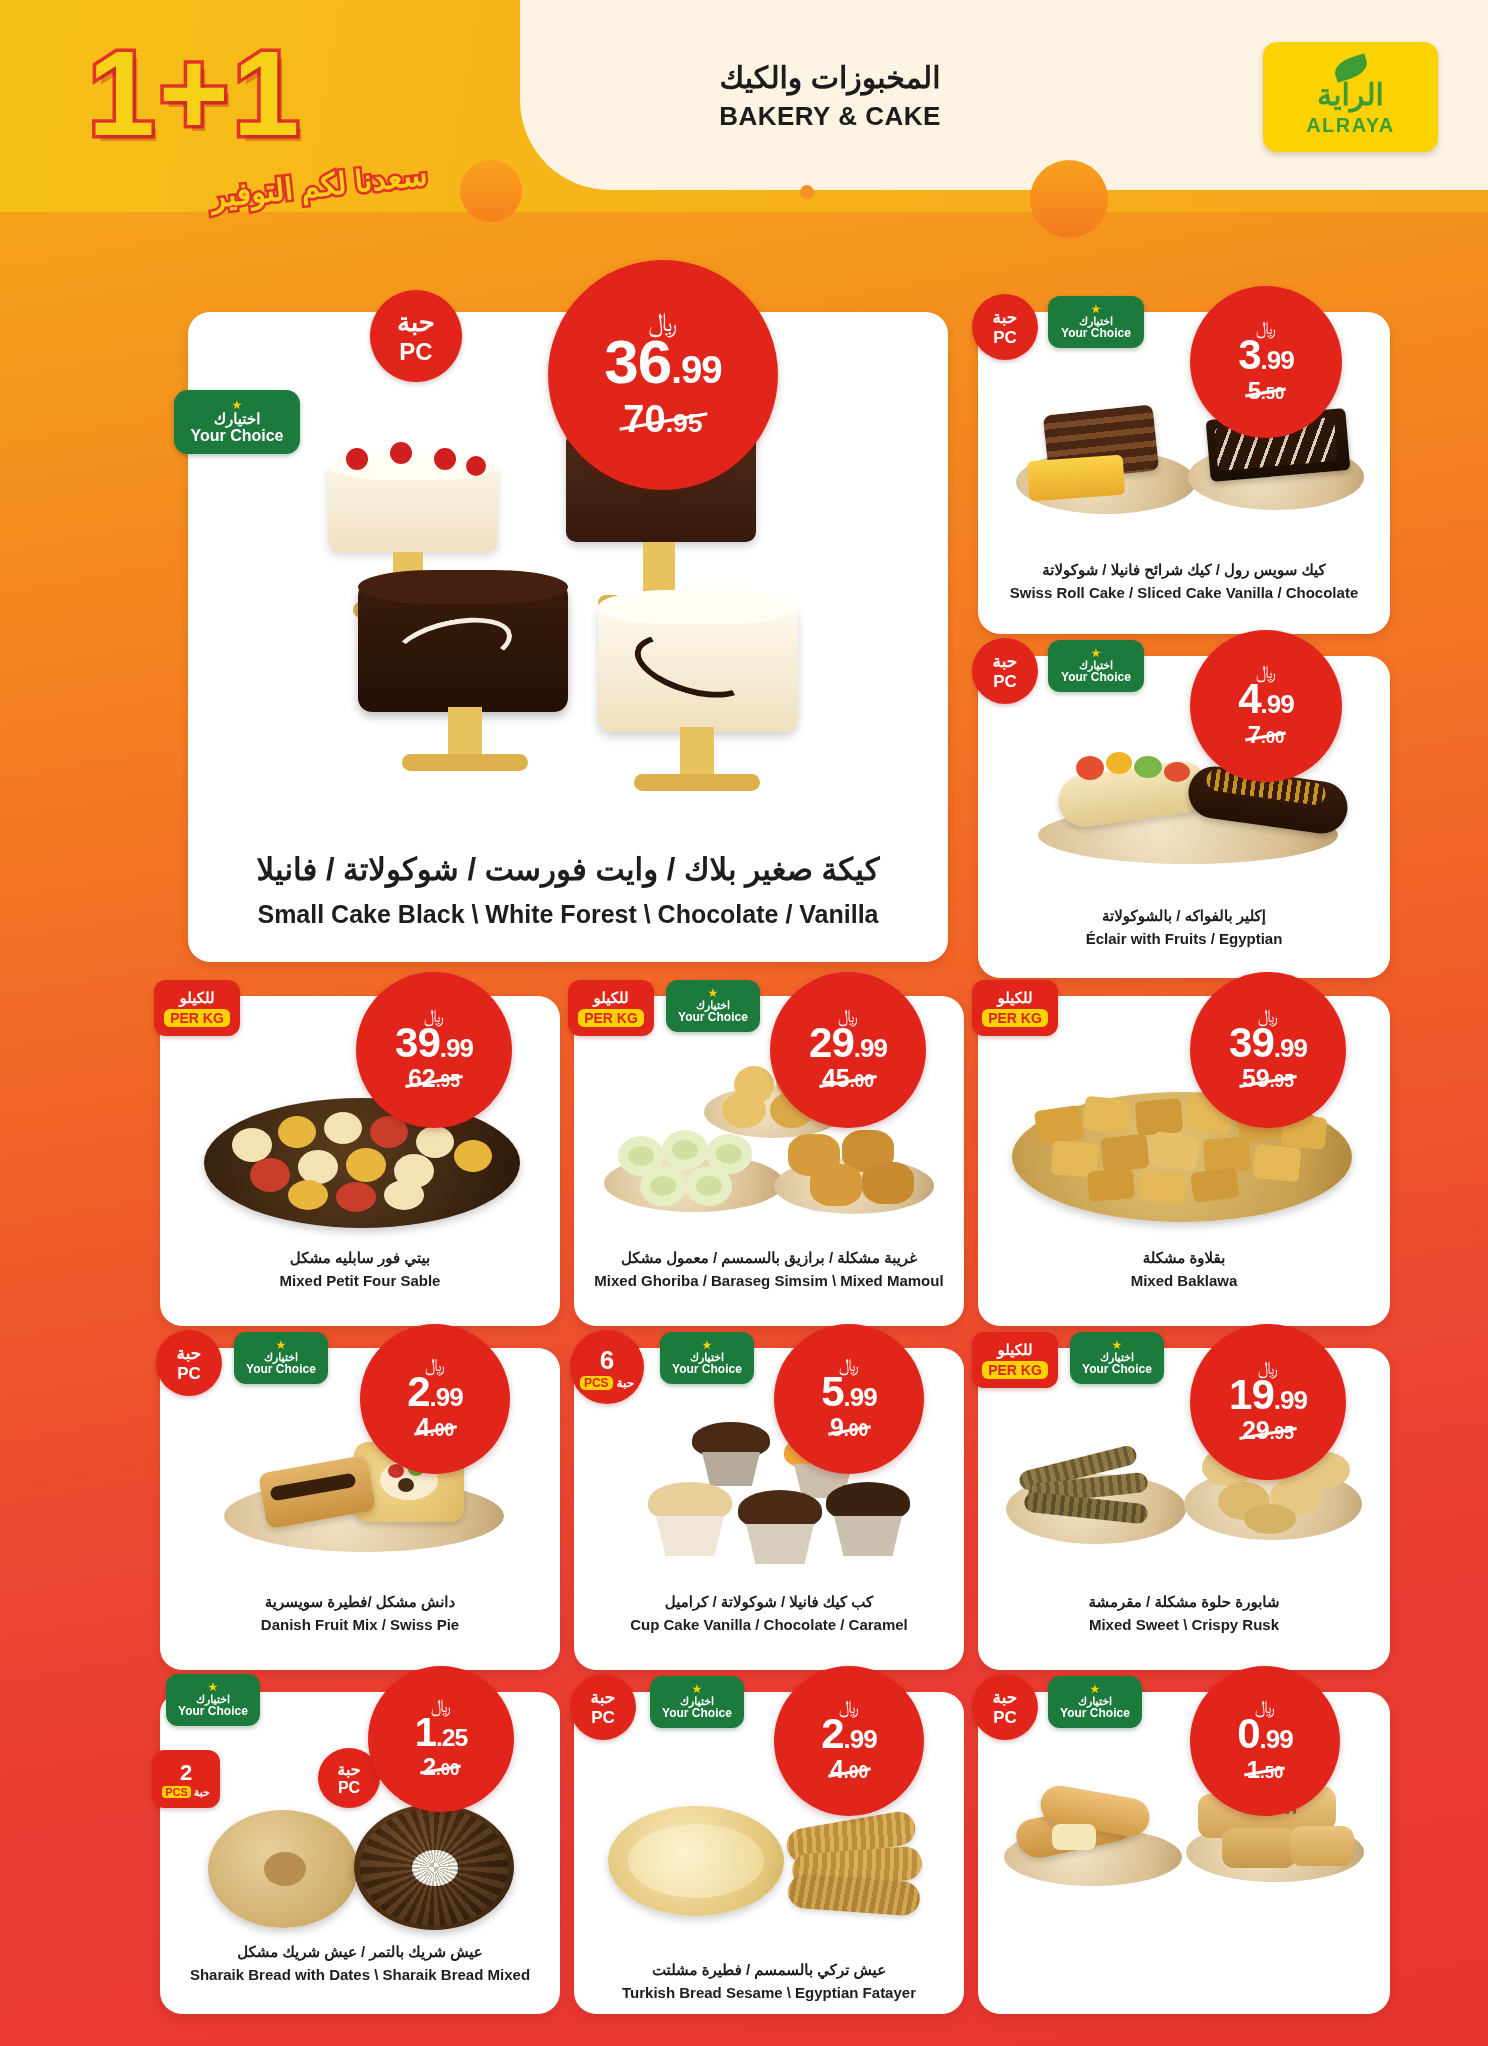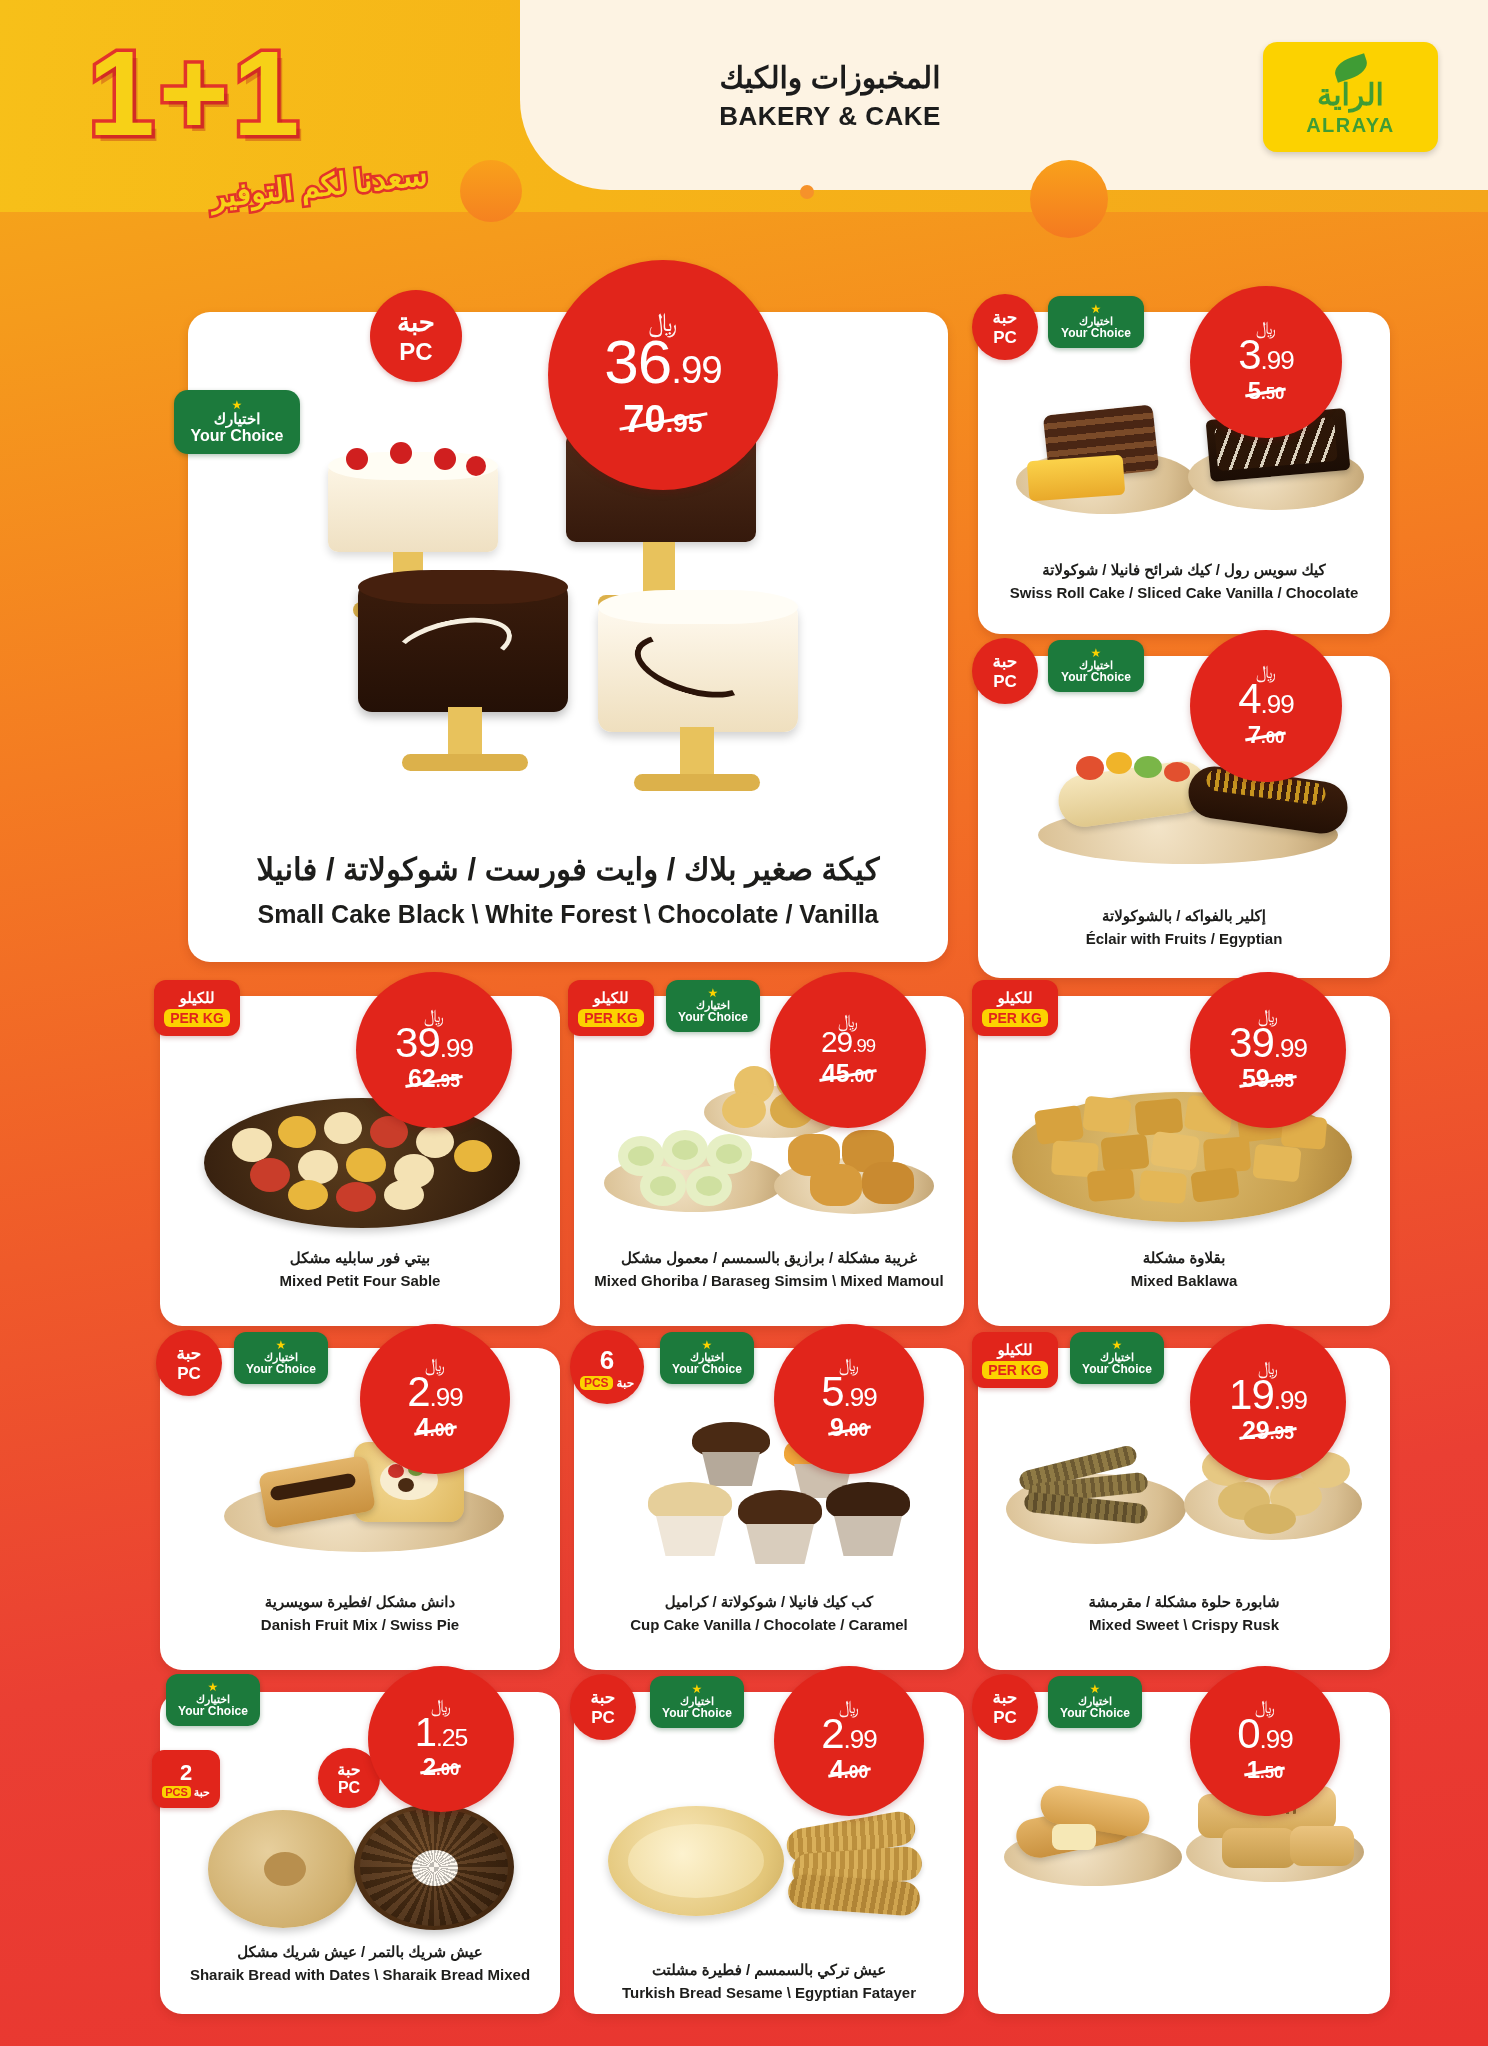--- a/index.html
+++ b/index.html
@@ -64,21 +64,21 @@
   .cap-ar { direction:rtl; font-size:15px; color:#1d1d1b; font-weight:bold; line-height:1.3; }
   .cap-en { font-size:15px; color:#1d1d1b; font-weight:bold; line-height:1.3; margin-top:3px;}
 
   
   .price {
     position:absolute; background:#e1251b; color:#fff; border-radius:50%;
     display:flex; flex-direction:column; align-items:center; justify-content:center;
     box-shadow:0 3px 7px rgba(120,10,10,.25);
   }
   .cur { font-size:16px; color:#fff; opacity:.95; line-height:1; margin-bottom:-2px;}
-  .pmain { font-weight:normal; line-height:.95; letter-spacing:-1px;}
+  .pmain { font-weight:bold; line-height:.95; letter-spacing:-1px;}
   .pmain .dec { font-size:.62em; }
   .pold { color:#fff; position:relative; display:inline-block; font-weight:bold; }
   .pold .dec { font-size:.7em; }
   .pold:after { content:""; position:absolute; left:-6%; right:-6%; top:52%; height:3px; background:#fff; transform:rotate(-10deg);}
 
   
   .unit {
     position:absolute; background:#e1251b; color:#fff; border-radius:12px;
     display:flex; flex-direction:column; align-items:center; justify-content:center;
     box-shadow:0 2px 5px rgba(120,10,10,.25); text-align:center;
@@ -332,21 +332,21 @@
     <div class="ar" style="font-size:15px;">للكيلو</div>
     <div class="en" style="font-size:14px;background:#fcd200;color:#e1251b;border-radius:6px;padding:1px 6px;margin-top:2px;">PER KG</div>
   </div>
   <div class="choice" style="left:92px; top:-16px; width:94px; height:52px;">
     <div class="star">★</div>
     <div class="ar">اختيارك</div>
     <div class="en">Your Choice</div>
   </div>
   <div class="price" style="left:196px; top:-24px; width:156px; height:156px;">
     <div class="cur" style="font-size:18px;">﷼</div>
-    <div class="pmain" style="font-size:30px;">
+    <div class="pmain" style="font-size:42px;">
       <span>29</span><span class="dec">.99</span>
     </div>
     <div style="margin-top:2px;">
       <span class="pold" style="font-size:25px;">
         <span>45</span><span class="dec">.00</span>
       </span>
     </div>
   </div>
   <div class="caption" style="top:252px;">
     <div class="cap-ar">غريبة مشكلة / برازيق بالسمسم / معمول مشكل</div>

